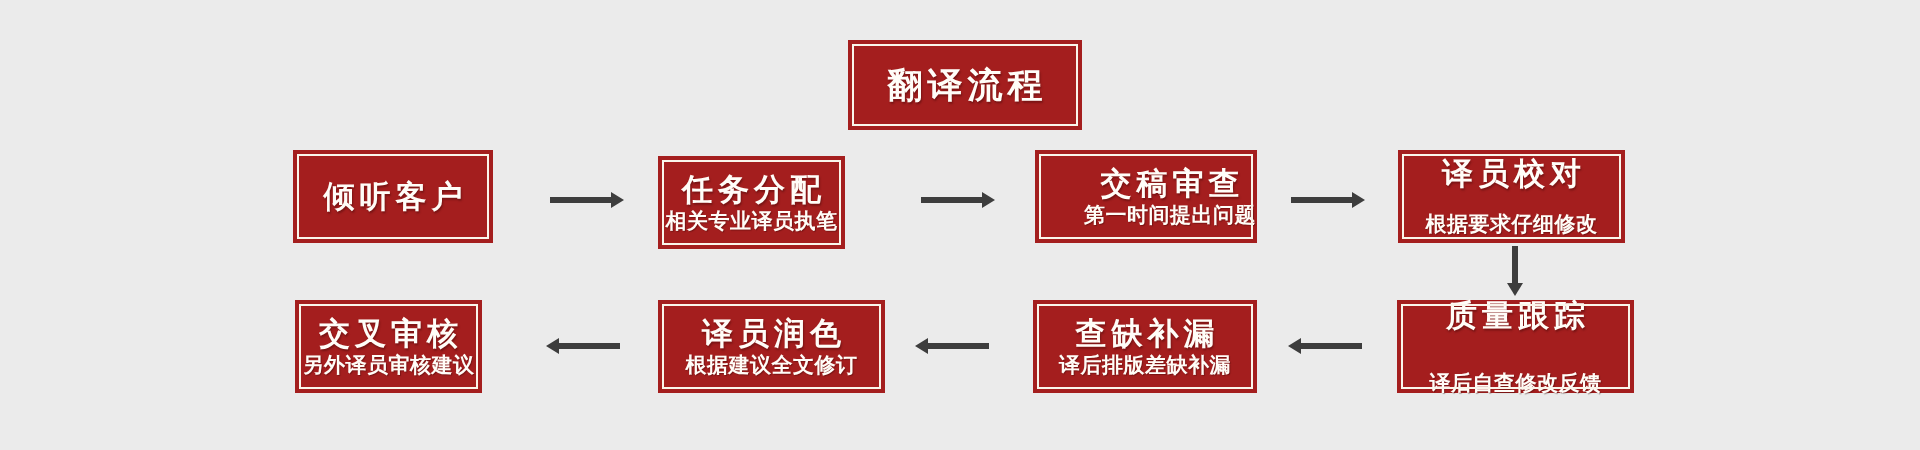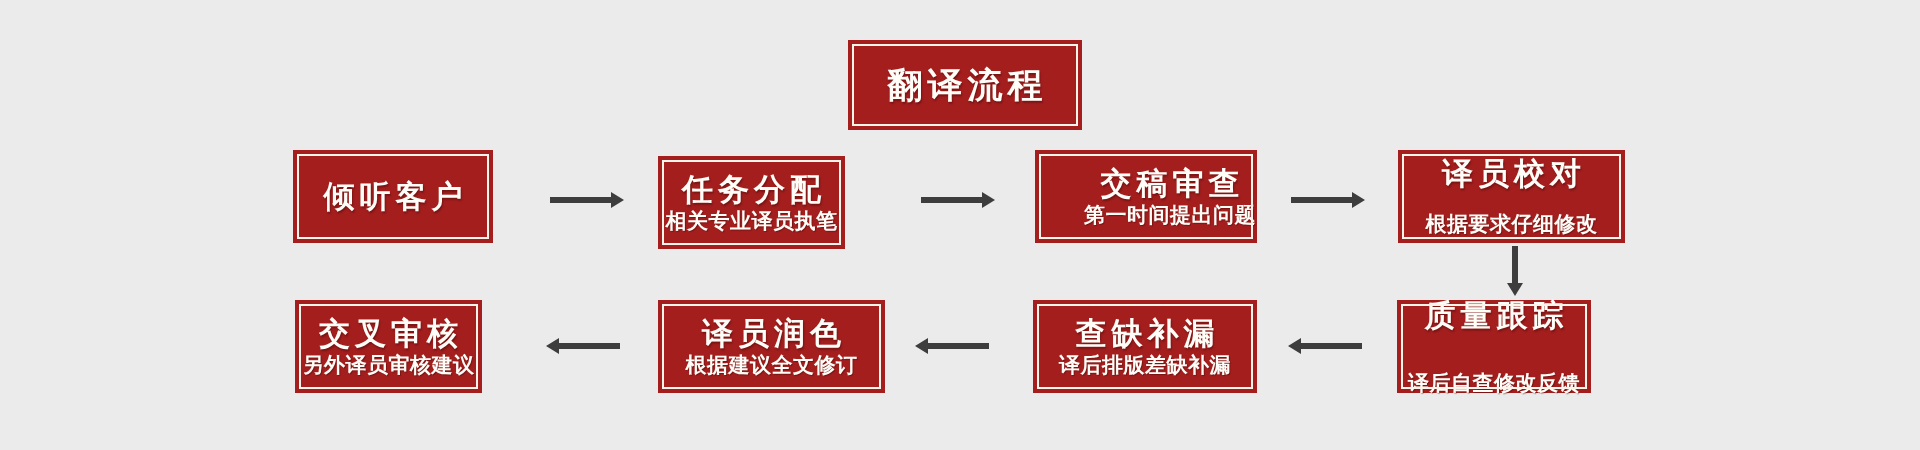--- a/index.html
+++ b/index.html
@@ -63,21 +63,21 @@
   }
   
   .b1 { left: 293px;  top: 150px; width: 200px; }
   .b2 { left: 658px;  top: 156px; width: 187px; }
   .b3 { left: 1035px; top: 150px; width: 222px; padding-left: 48px; }
   .b4 { left: 1398px; top: 150px; width: 227px; gap: 19px; }
   
   .b8 { left: 295px;  top: 300px; width: 187px; }
   .b7 { left: 658px;  top: 300px; width: 227px; }
   .b6 { left: 1033px; top: 300px; width: 224px; justify-content: center; }
-  .b5 { left: 1397px; top: 300px; width: 194px; gap: 36px; }
+  .b5 { left: 1397px; top: 300px; width: 237px; gap: 36px; }
 
   
   .arrow-h {
     position: absolute;
     height: 16px;
     display: flex;
     align-items: center;
   }
   .arrow-h .shaft {
     height: 6px;

